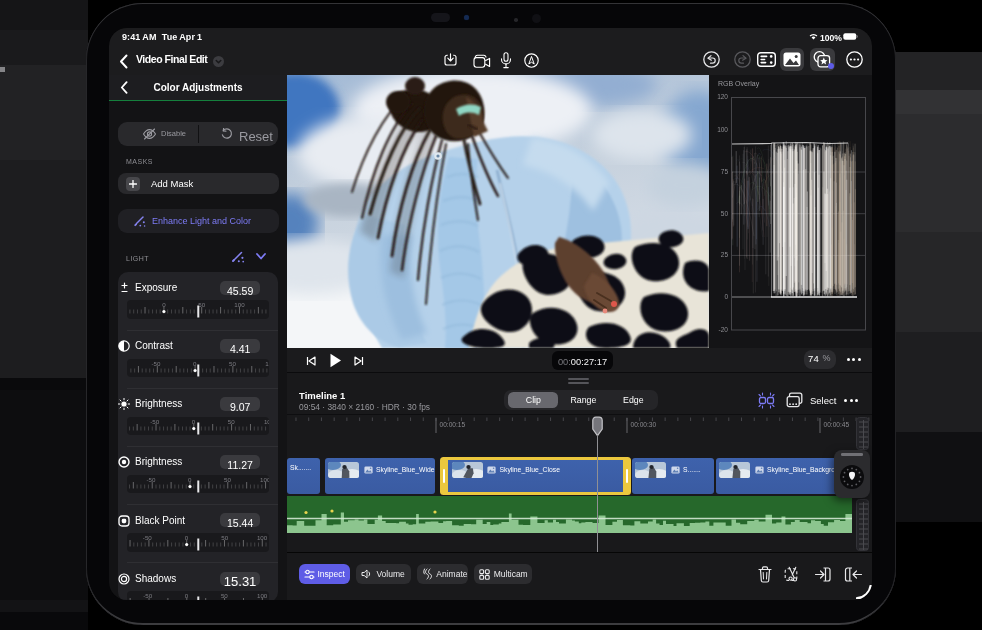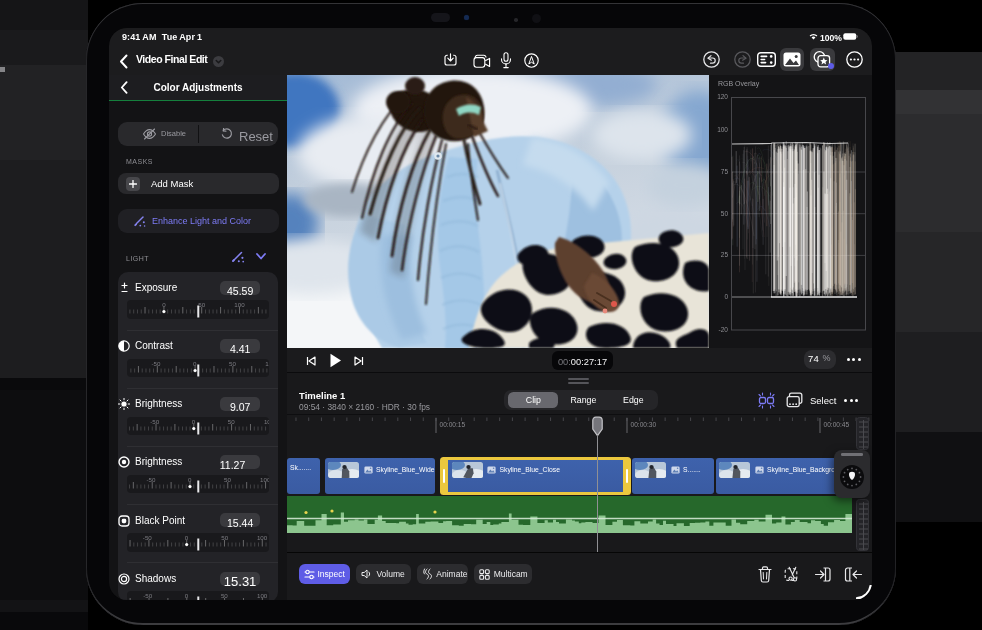--- a/index.html
+++ b/index.html
@@ -359,21 +359,21 @@
           <text x="142.1" y="7.5" font-size="6.2" fill="#7c7c82" text-anchor="middle" font-family="Liberation Sans">100</text>
           <circle cx="66.8" cy="11.5" r="1.6" fill="#fff"></circle>
           <rect x="70.3" y="5.5" width="2" height="12" fill="#e8e8ea"></rect>
         </svg></div>
     <div class="abs" style="left:18px;top:370.9px;width:151px;height:1px;background:#2f2f33;"></div>
     <svg class="abs" style="left:9px;top:381.4px" width="12" height="12" viewBox="0 0 12 12">
         <circle cx="6" cy="6" r="5" fill="none" stroke="#fff" stroke-width="1.4"></circle>
         <circle cx="6" cy="6" r="2.2" fill="#fff"></circle>
       </svg>
     <span class="txt" style="left:26px;top:381.4px;font-size:10px;">Brightness</span>
-    <div class="abs" style="left:110.8px;top:380.1px;width:40.6px;height:14px;background:#3a3a3e;border-radius:5px;"><span style="font-size:10.5px;color:#fff;line-height:14px;">11.27</span></div>
+    <div class="abs" style="left:110.8px;top:380.1px;width:40.6px;height:14px;background:#3a3a3e;border-radius:5px;text-align:center;"><span style="font-size:10.5px;color:#fff;line-height:14px;">11.27</span></div>
     <div class="abs" style="left:17.5px;top:400.0px;width:142.2px;height:18.4px;background:#19191c;border-radius:4px;overflow:hidden;"><svg width="142.2" height="18.4" viewBox="0 0 142.2 18.4">
           <rect x="62.50" y="7.0" width="1" height="6.5" fill="#fff" opacity="0.34"></rect>
           <rect x="58.72" y="9.5" width="1" height="4" fill="#fff" opacity="0.18"></rect>
           <rect x="54.94" y="9.5" width="1" height="4" fill="#fff" opacity="0.18"></rect>
           <rect x="51.16" y="9.5" width="1" height="4" fill="#fff" opacity="0.18"></rect>
           <rect x="47.38" y="9.5" width="1" height="4" fill="#fff" opacity="0.18"></rect>
           <rect x="43.60" y="7.0" width="1" height="6.5" fill="#fff" opacity="0.34"></rect>
           <rect x="39.82" y="9.5" width="1" height="4" fill="#fff" opacity="0.18"></rect>
           <rect x="36.04" y="9.5" width="1" height="4" fill="#fff" opacity="0.18"></rect>
           <rect x="32.26" y="9.5" width="1" height="4" fill="#fff" opacity="0.18"></rect>

